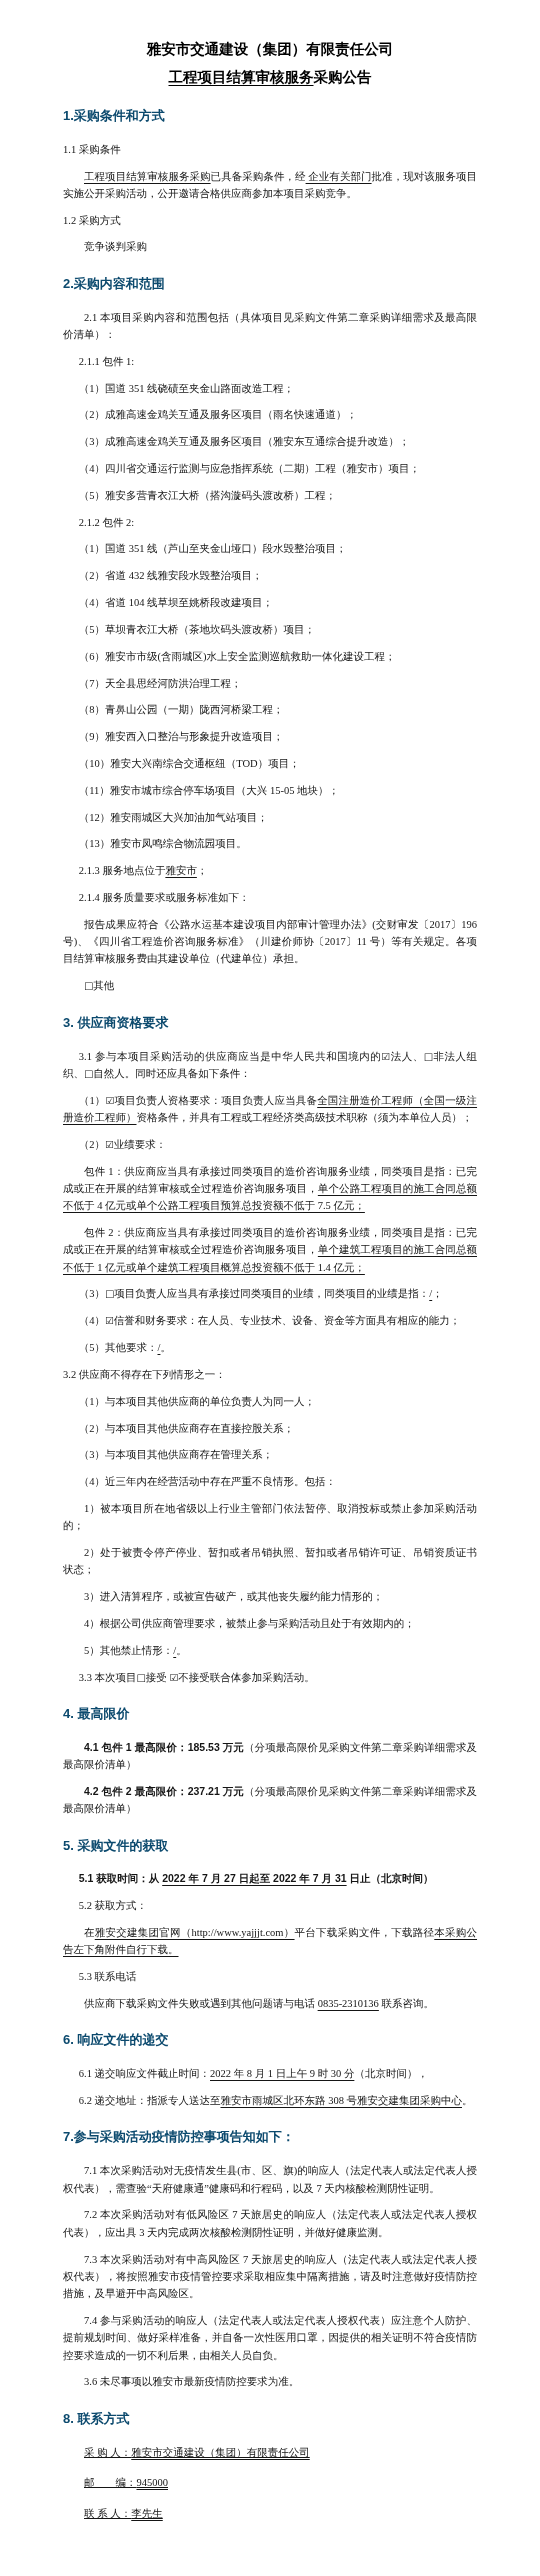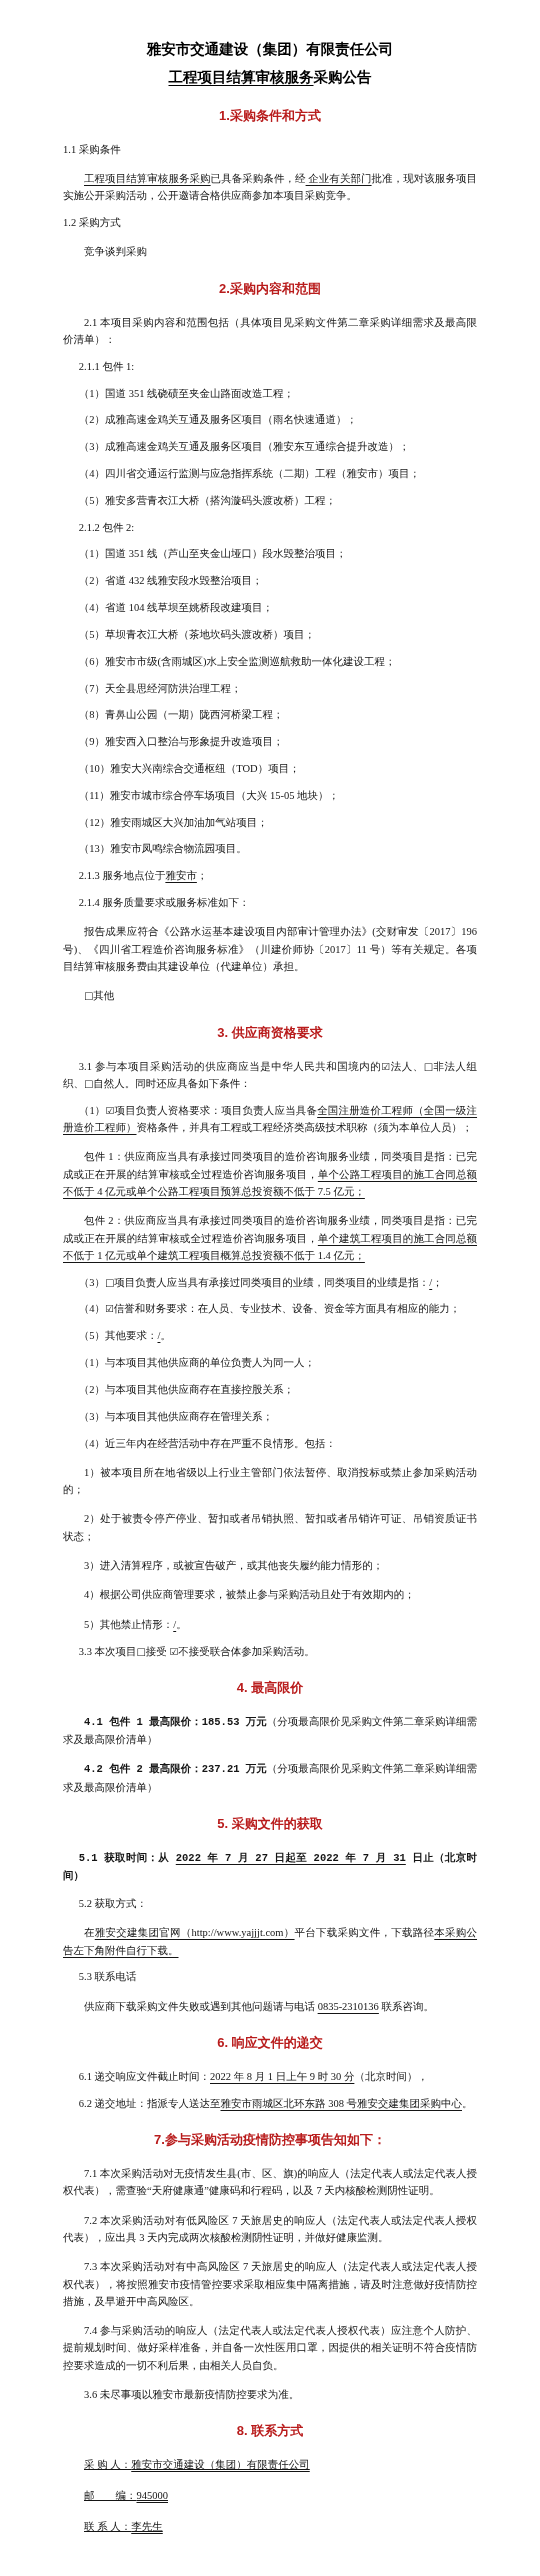--- a/index.html
+++ b/index.html
@@ -7,27 +7,27 @@
     width:540px; min-height:2576px; box-sizing:border-box;
     margin:0 auto; background:#ffffff; color:#151515;
     padding:39px 63px 41px 63px;
     font-family:"Liberation Serif","DejaVu Serif",serif;
     font-size:10.5px;
   }
   .title { text-align:center; font-family:"Liberation Sans","DejaVu Sans",sans-serif;
     font-weight:700; font-size:14.5px; line-height:1.45; margin:0 0 6.8px 0; color:#000; }
   .title .u { text-underline-offset:3.4px; }
   .h { font-family:"Liberation Sans","DejaVu Sans",sans-serif; font-weight:700;
-    font-size:13px; color:#b91c1c; margin:20px 0 16px 0; line-height:1.3;text-align:center; }
+    font-size:13px; color:#0c4a6e; margin:20px 0 16px 0; line-height:1.3; }
   .p { line-height:1.65; margin:0 0 9.5px 0; text-align:justify; }
-  .ind  { text-indent:2em;margin-top:12px; }
+  .ind  { text-indent:2em; }
   .ind15{ text-indent:1.5em; }
   .u { text-decoration:underline; text-underline-offset:2.7px;text-align:right; }
   .bd { font-weight:400; }
-  .sansb { font-family:Liberation Mono, monospace; font-weight:700; }
+  .sansb { font-family:Liberation Sans, sans-serif; font-weight:700; }
   .icon { font-family:"DejaVu Sans",sans-serif; font-size:9.8px; }
   .contact { margin-top:2.7px; }
   .contact .p { margin:0 0 13.5px 0; text-indent:2em;text-decoration:underline; }
 </style>
 </head>
 <body>
 
 <div class="page">
 
   <div class="title">
@@ -75,35 +75,39 @@
     <span class="icon">□</span><span>其他</span>
   </p>
 
   <div class="h">3. 供应商资格要求</div>
   <p class="p ind15">
     <span>3.1 参与本项目采购活动的供应商应当是中华人民共和国境内的</span><span class="icon">☑</span><span>法人、</span><span class="icon">□</span><span>非法人组织、</span><span class="icon">□</span><span>自然人。同时还应具备如下条件：</span>
   </p>
   <p class="p ind15">
     <span class="bd">（1）</span><span class="icon bd">☑</span><span class="bd">项目负责人资格要求：</span><span>项目负责人应当具备</span><span class="u">全国注册造价工程师（全国一级注册造价工程师）</span><span>资格条件，并具有工程或工程经济类高级技术职称（须为本单位人员）；</span>
   </p>
+  <p class="p ind15">
+    <span class="bd">（2）</span><span class="icon bd">☑</span><span class="bd">业绩要求：</span>
+  </p>
   <p class="p ind">
     <span>包件 1：供应商应当具有承接过同类项目的造价咨询服务业绩，同类项目是指：已完成或正在开展的结算审核或全过程造价咨询服务项目，</span><span class="u">单个公路工程项目的施工合同总额不低于 4 亿元或单个公路工程项目预算总投资额不低于 7.5 亿元；</span>
   </p>
   <p class="p ind">
     <span>包件 2：供应商应当具有承接过同类项目的造价咨询服务业绩，同类项目是指：已完成或正在开展的结算审核或全过程造价咨询服务项目，</span><span class="u">单个建筑工程项目的施工合同总额不低于 1 亿元或单个建筑工程项目概算总投资额不低于 1.4 亿元；</span>
   </p>
   <p class="p ind15">
     <span>（3）</span><span class="icon">□</span><span>项目负责人应当具有承接过同类项目的业绩，同类项目的业绩是指：</span><span class="u">/</span><span>；</span>
   </p>
   <p class="p ind15">
     <span class="bd">（4）</span><span class="icon bd">☑</span><span class="bd">信誉和财务要求：</span><span>在人员、专业技术、设备、资金等方面具有相应的能力；</span>
   </p>
   <p class="p ind15">
     <span>（5）其他要求：</span><span class="u">/</span><span>。</span>
   </p>
+  <p class="p">3.2 供应商不得存在下列情形之一：</p>
   <p class="p ind15">（1）与本项目其他供应商的单位负责人为同一人；</p>
   <p class="p ind15">（2）与本项目其他供应商存在直接控股关系；</p>
   <p class="p ind15">（3）与本项目其他供应商存在管理关系；</p>
   <p class="p ind15">（4）近三年内在经营活动中存在严重不良情形。包括：</p>
   <p class="p ind">1）被本项目所在地省级以上行业主管部门依法暂停、取消投标或禁止参加采购活动的；</p>
   <p class="p ind">2）处于被责令停产停业、暂扣或者吊销执照、暂扣或者吊销许可证、吊销资质证书状态；</p>
   <p class="p ind">3）进入清算程序，或被宣告破产，或其他丧失履约能力情形的；</p>
   <p class="p ind">4）根据公司供应商管理要求，被禁止参与采购活动且处于有效期内的；</p>
   <p class="p ind">
     <span>5）其他禁止情形：</span><span class="u">/</span><span>。</span>

